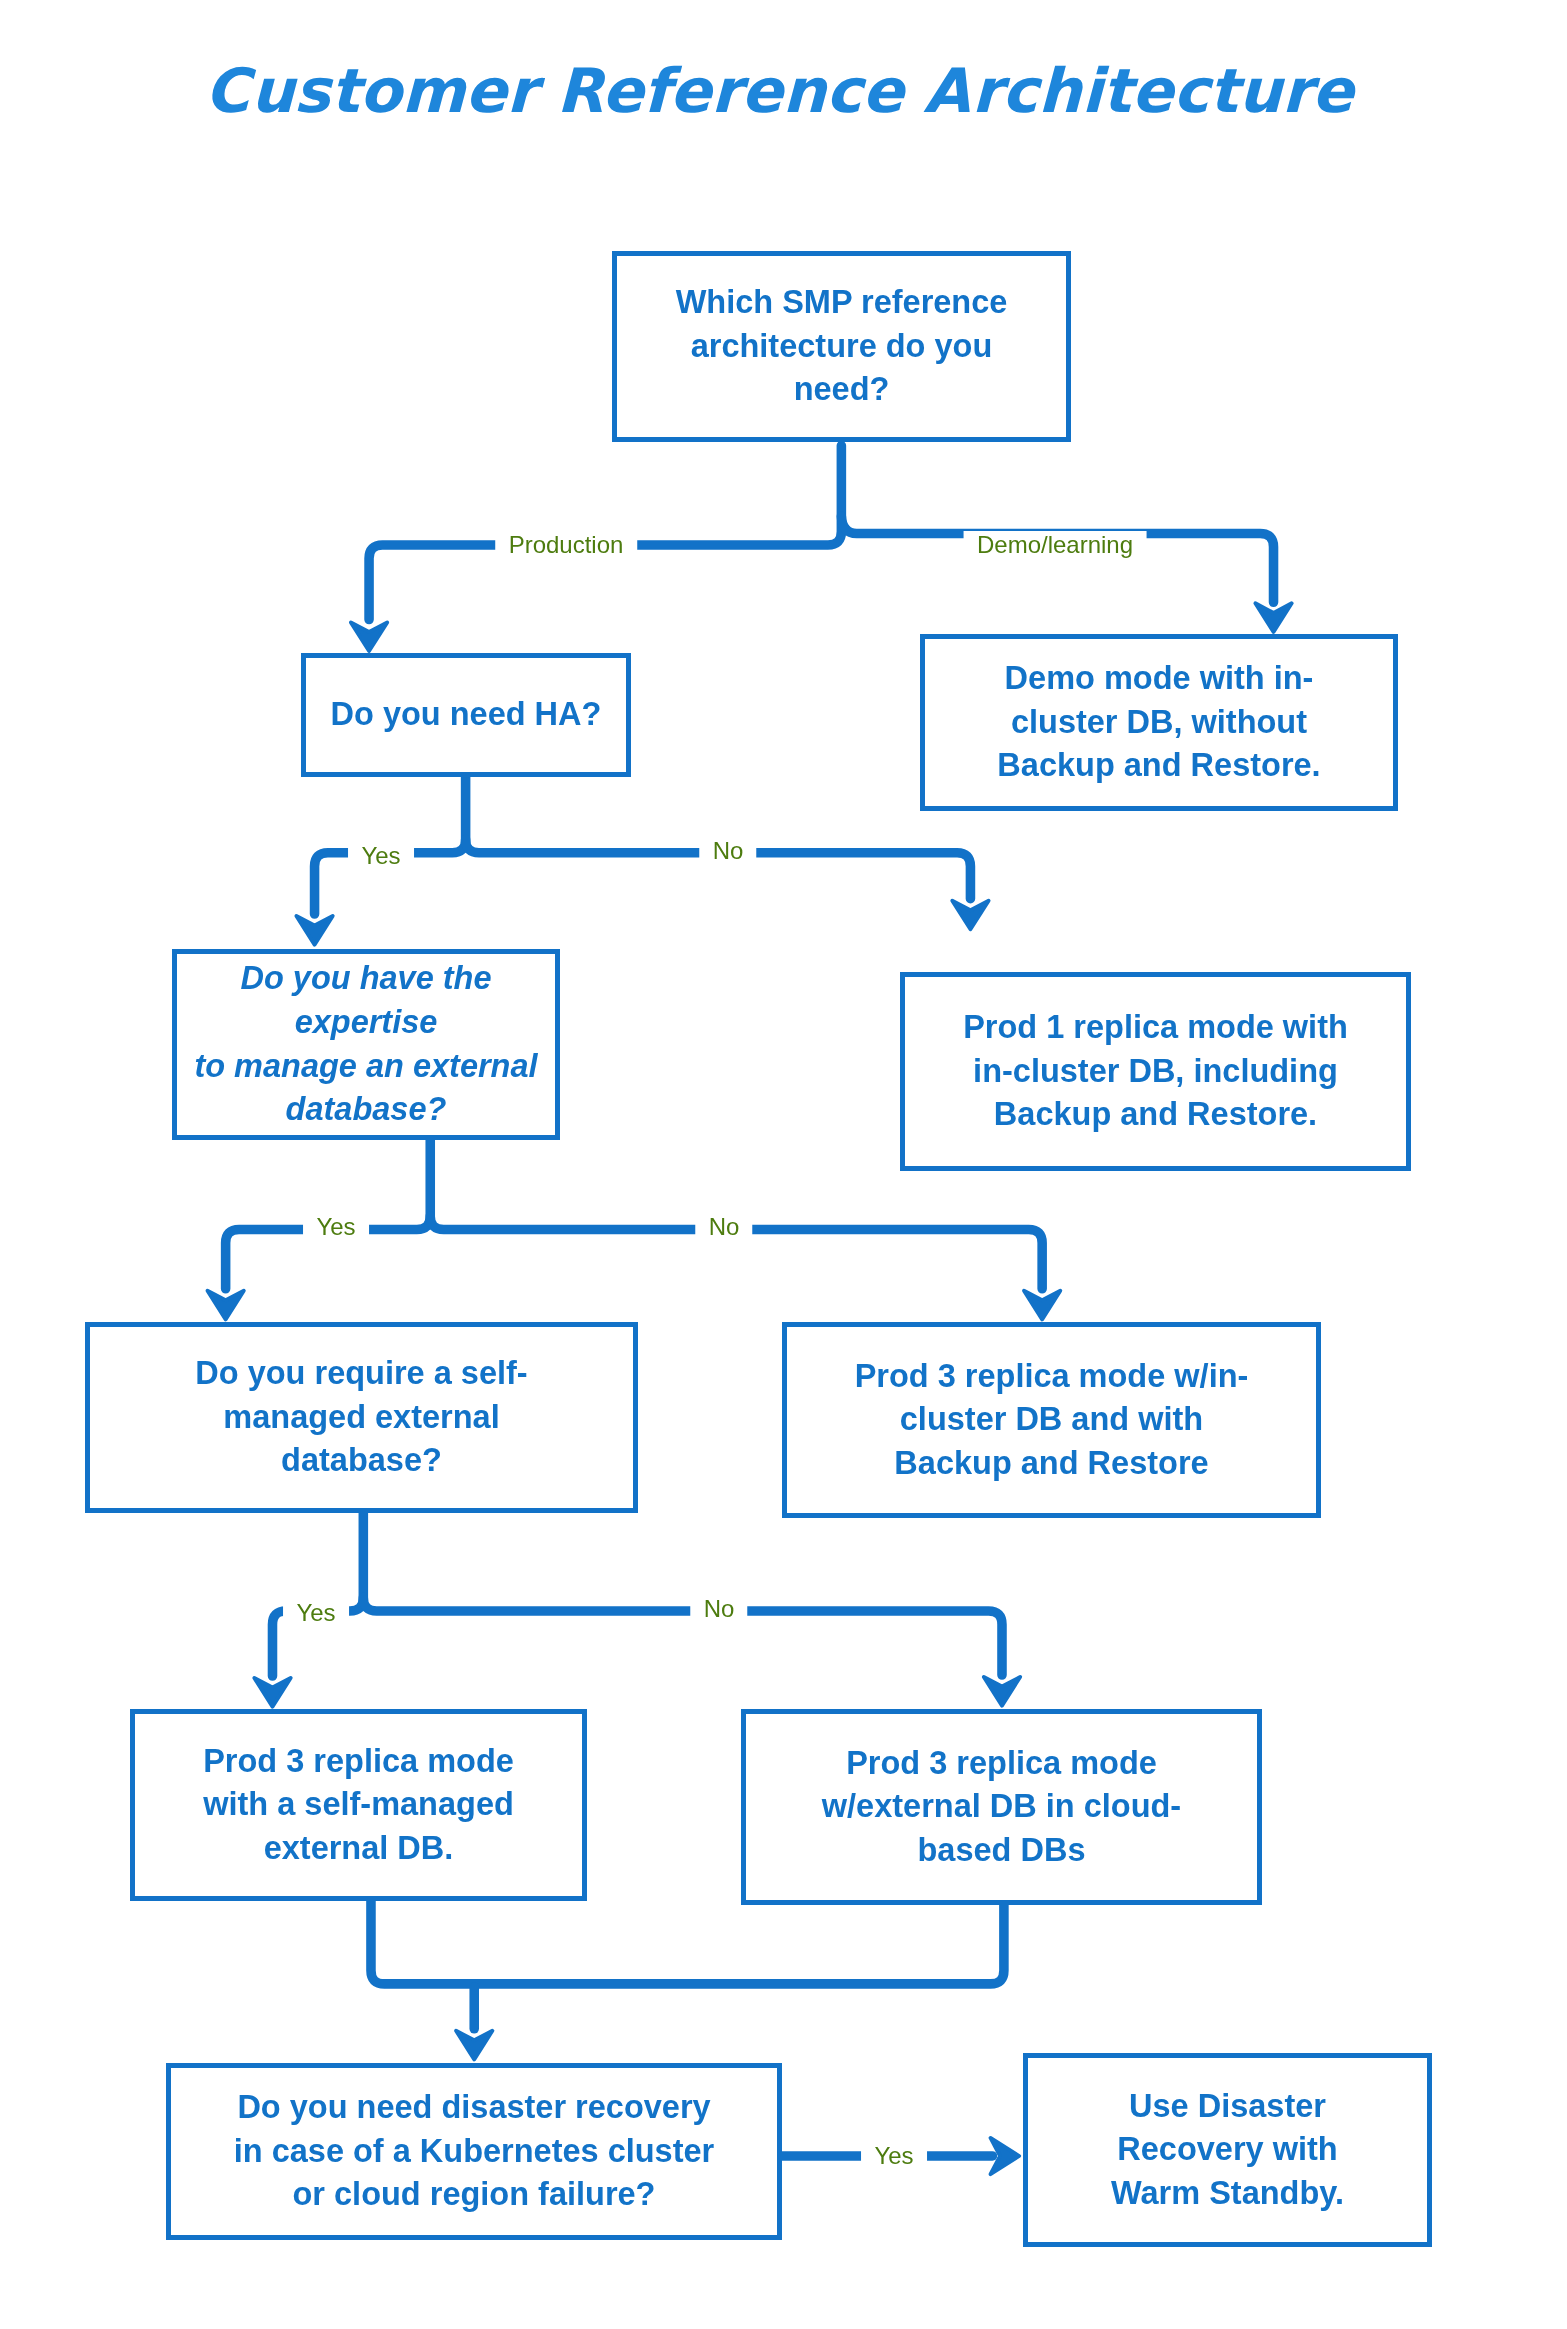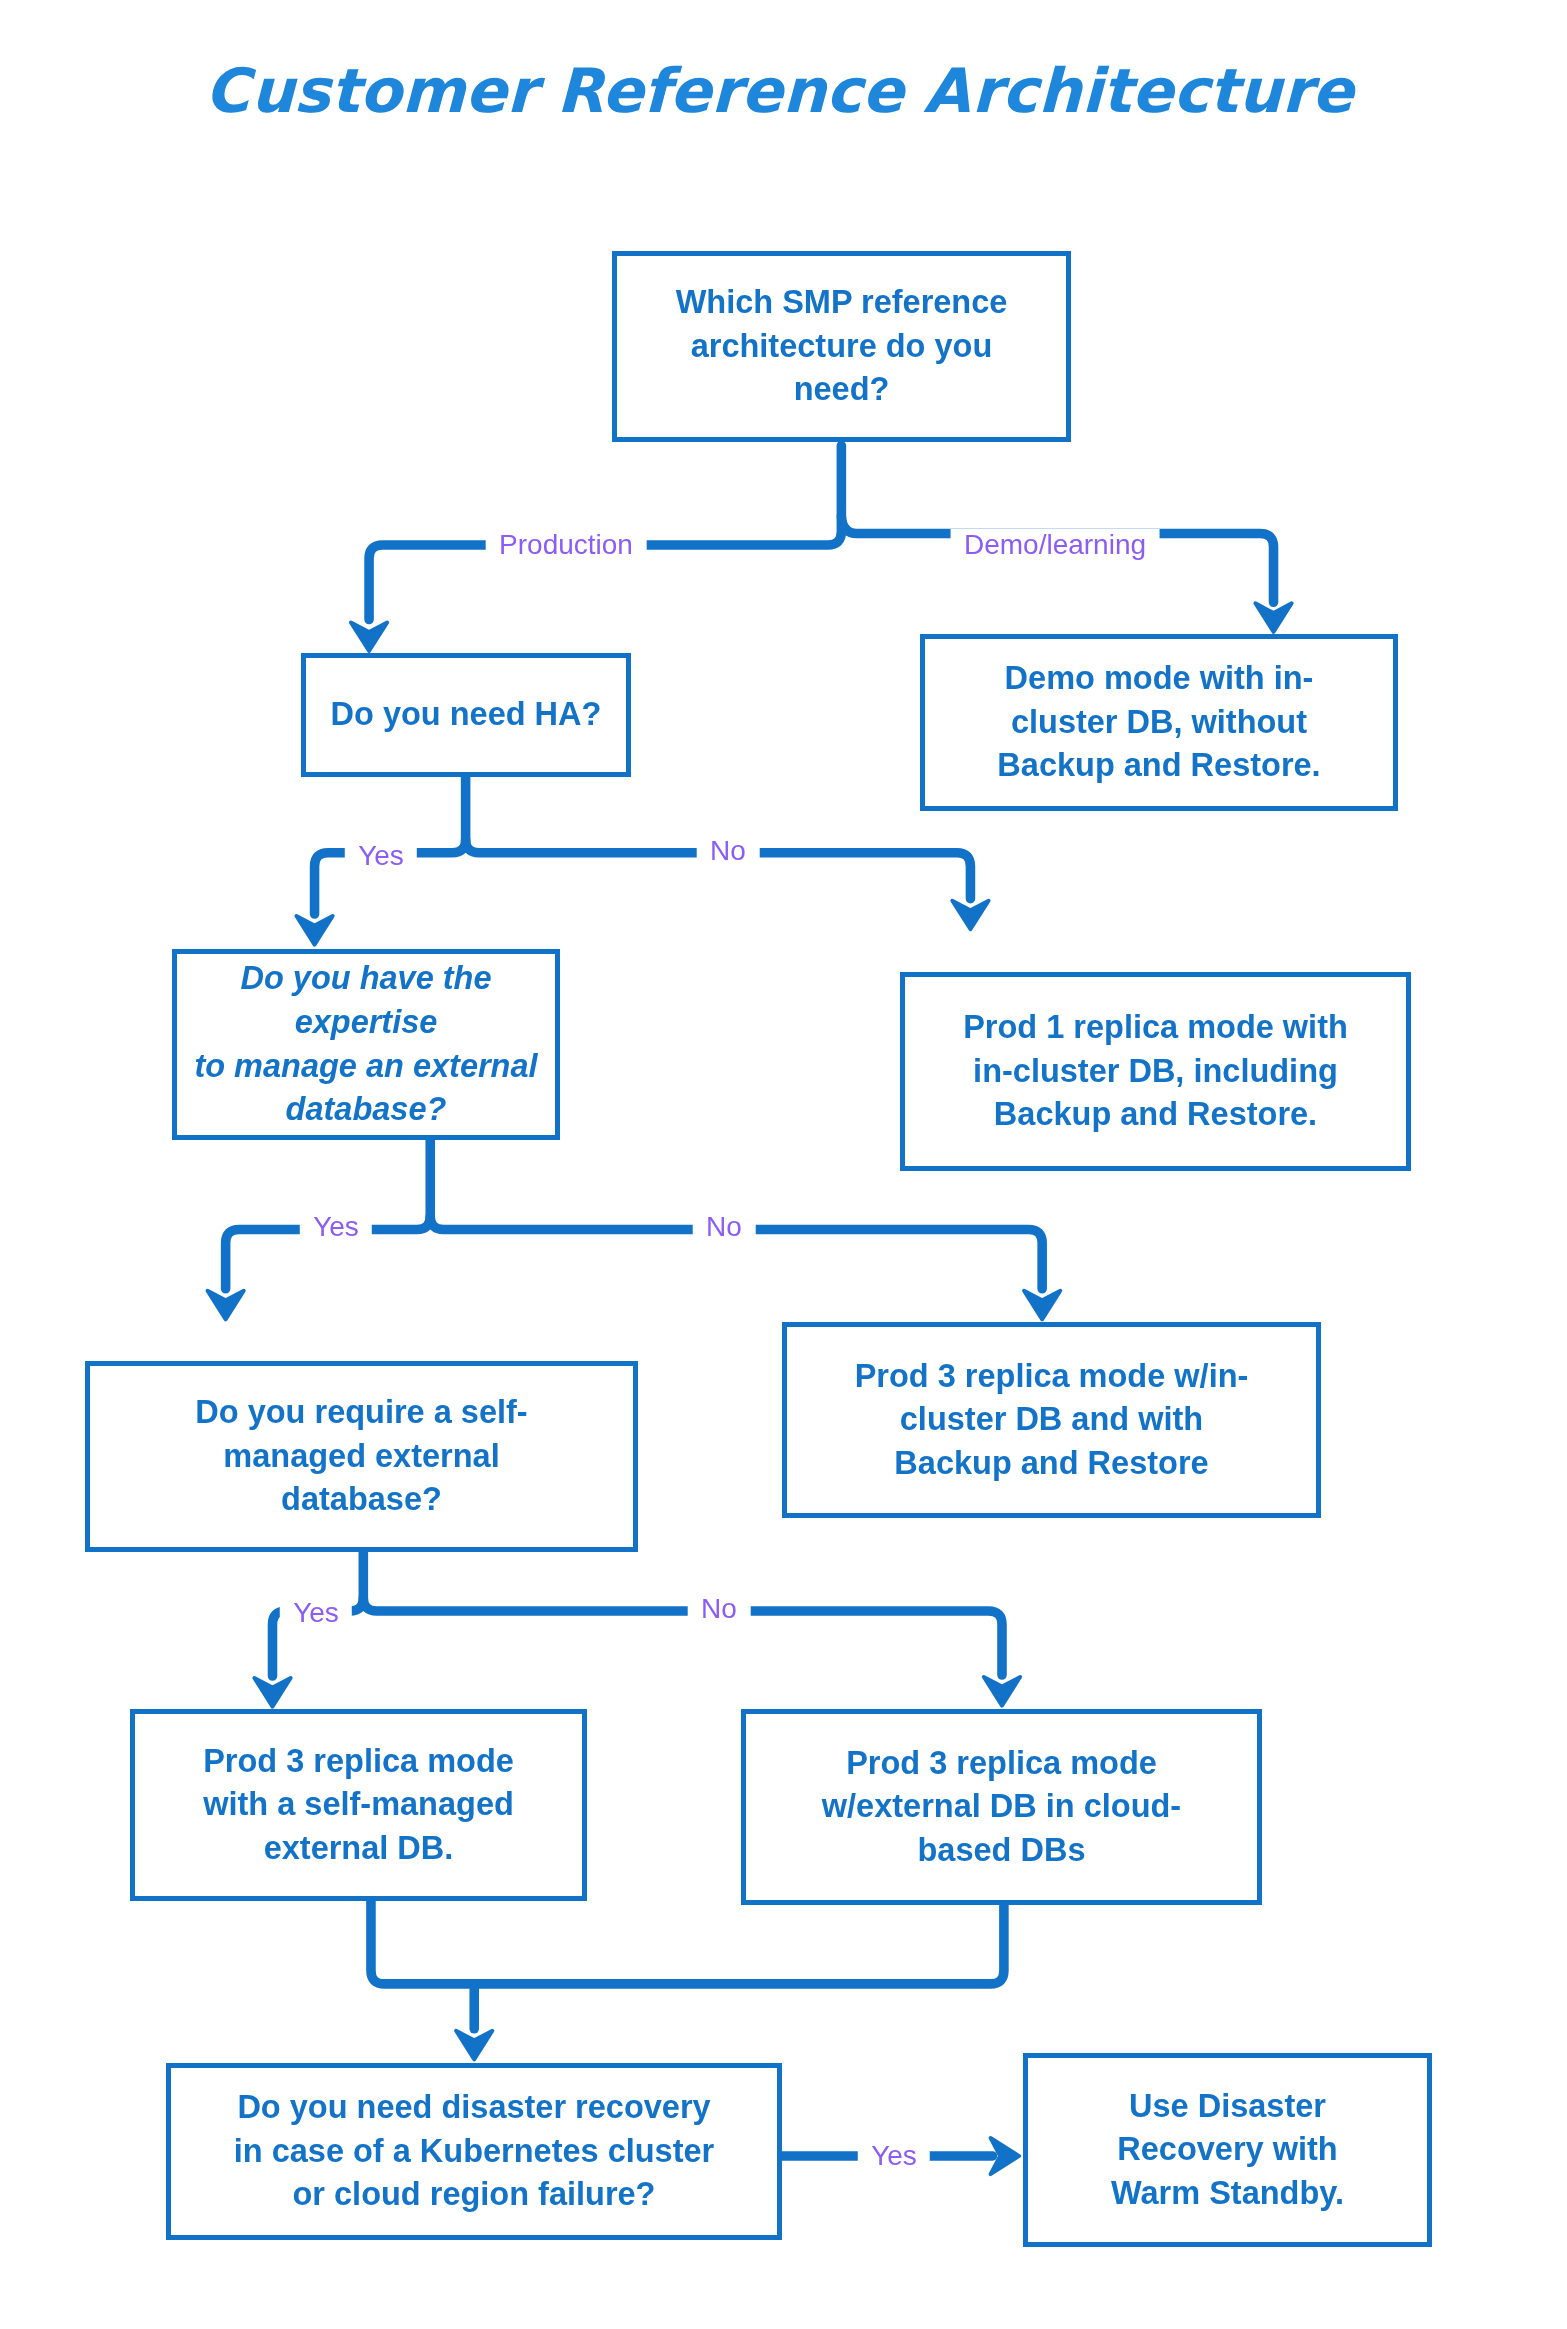--- a/index.html
+++ b/index.html
@@ -14,21 +14,21 @@
   }
   svg.wires{position:absolute;left:0;top:0;}
   .node{
     position:absolute;box-sizing:border-box;border:5.7px solid #1272c8;background:#ffffff;
     display:flex;align-items:center;justify-content:center;text-align:center;
     color:#1273c8;font-weight:bold;font-size:32.5px;line-height:1.34;
     white-space:pre-line;padding:5.7px 9.6px;
   }
   .edge-label{
     position:absolute;transform:translate(-50%,-50%);background:#ffffff;
-    color:#8b5cf6;font-weight:400;font-size:28px;padding:0 13.4px;white-space:nowrap;
+    color:#4d7c0f;font-weight:400;font-size:24px;padding:0 13.4px;white-space:nowrap;
   }
   .wire{stroke:#1272c8;stroke-width:10;fill:none;stroke-linecap:round;}
   .head{fill:#1272c8;stroke:#1272c8;stroke-width:4;stroke-linejoin:round;}
 </style>
 </head>
 <body>
 
 <div id="stage">
 
   <div id="title">Customer Reference Architecture</div>
@@ -74,21 +74,21 @@
 Backup and Restore.</div>
 
   <div class="node" style="left:172px;top:949px;width:388px;height:191px;font-style:italic;">Do you have the expertise
 to manage an external
 database?</div>
 
   <div class="node" style="left:900px;top:972px;width:511px;height:199px;">Prod 1 replica mode with
 in-cluster DB, including
 Backup and Restore.</div>
 
-  <div class="node" style="left:85px;top:1322px;width:553px;height:191px;margin-top:39px;">Do you require a self-
+  <div class="node" style="left:85px;top:1322px;width:553px;height:191px;">Do you require a self-
 managed external
 database?</div>
 
   <div class="node" style="left:782px;top:1322px;width:539px;height:196px;">Prod 3 replica mode w/in-
 cluster DB and with
 Backup and Restore</div>
 
   <div class="node" style="left:130px;top:1709px;width:457px;height:192px;">Prod 3 replica mode
 with a self-managed
 external DB.</div>

